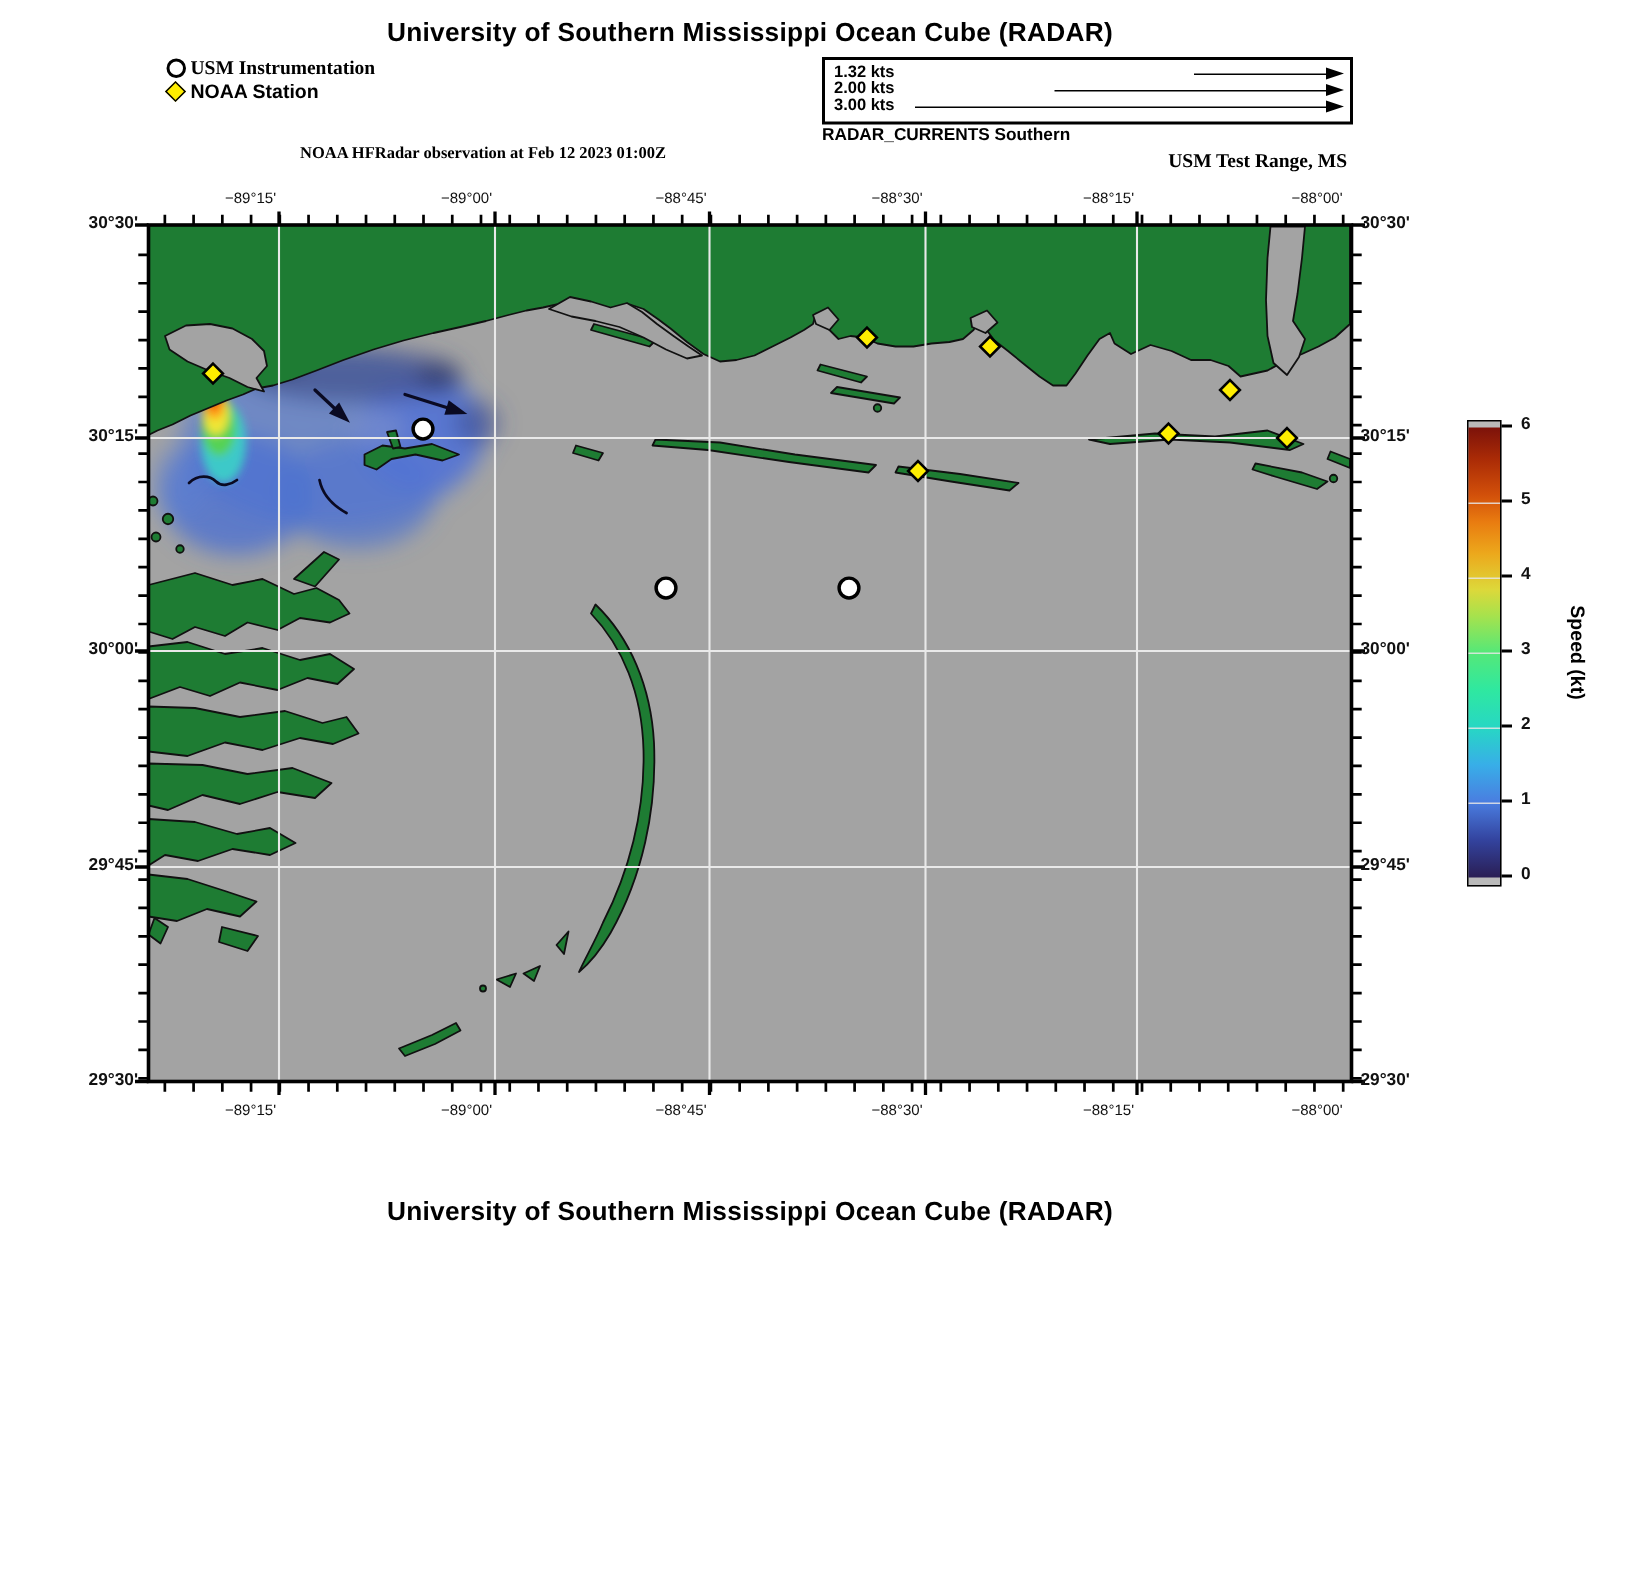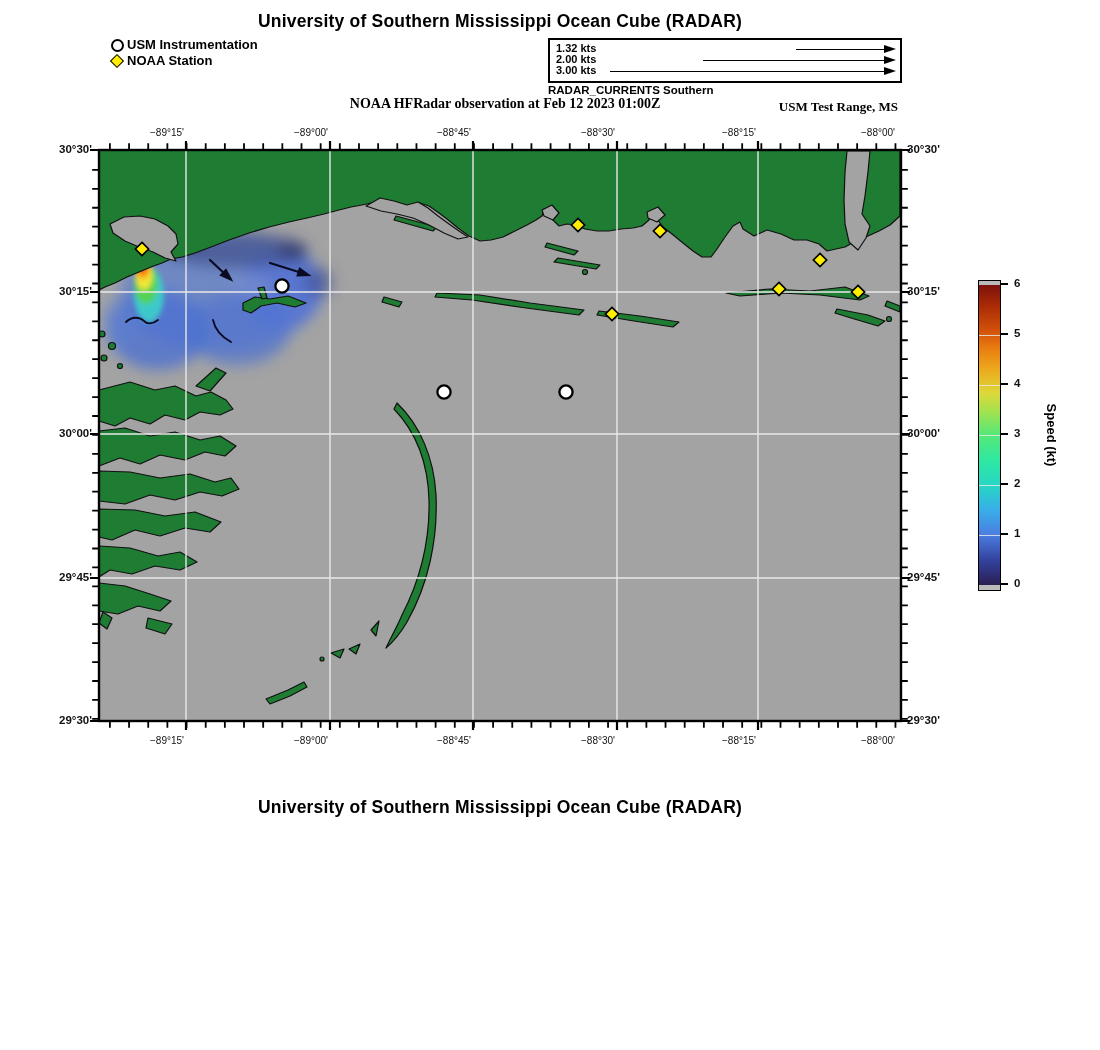--- a/index.html
+++ b/index.html
@@ -15,22 +15,22 @@
               border-radius:50%;background:#fff;box-sizing:border-box;}
   .leg-diamond{left:112px;top:55.5px;width:10px;height:10px;background:#ffee00;
                border:1.7px solid #000;box-sizing:border-box;transform:rotate(45deg);}
   .vecbox{left:548px;top:38px;width:350px;height:41px;border:2.5px solid #000;
           background:#fff;box-sizing:content-box;}
   .vec-label{position:absolute;left:6px;font-size:11px;font-weight:bold;line-height:11px;}
   .vec-line{position:absolute;height:0;border-top:1.7px solid #000;}
   .vec-head{position:absolute;width:0;height:0;border-left:12px solid #000;
             border-top:4.8px solid transparent;border-bottom:4.8px solid transparent;}
   .vec-caption{left:548px;top:84px;font-size:11.5px;font-weight:bold;}
-  .subtitle{left:200px;top:96px;width:610px;text-align:center;
-            font-family:"Liberation Serif",serif;font-size:14px;font-weight:bold;}
+  .subtitle{left:200px;top:96px;width:610px;
+            font-family:"Liberation Serif",serif;font-size:11px;font-weight:bold;}
   .range-label{left:700px;top:99px;width:198px;text-align:right;
             font-family:"Liberation Serif",serif;font-size:13px;font-weight:bold;}
   .xlab{width:72px;margin-left:-36px;font-size:10px;font-weight:400;color:#111;}
   .ylab-l{left:34px;width:58px;text-align:right;font-size:11.5px;font-weight:600;color:#111;}
   .ylab-r{left:907px;width:58px;text-align:left;font-size:11.5px;font-weight:600;color:#111;}
   .cbar-wrap{left:977.5px;top:279.5px;width:21px;height:309px;border:1.6px solid #000;
              box-sizing:content-box;background:#bababa;}
   .cbar-grad{position:absolute;left:0;top:4.5px;width:21px;height:300px;
      background:linear-gradient(to top,
        #2a1e54 0%, #33439e 8.3%, #4a7de0 16.7%, #38aee8 25%, #27d7c4 33.3%,
@@ -44,21 +44,21 @@
   svg{display:block;}
 </style>
 </head>
 <body>
 
 <div class="stage">
 
   <div class="abs title">University of Southern Mississippi Ocean Cube (RADAR)</div>
 
   <div class="abs leg-circle"></div>
-  <div class="abs leg-label" style="left:127px;top:38px;">USM Instrumentation</div>
+  <div class="abs leg-label" style="left:127px;top:38px;font-family:Liberation Serif, serif;">USM Instrumentation</div>
   <div class="abs leg-diamond"></div>
   <div class="abs leg-label" style="left:127px;top:53.5px;">NOAA Station</div>
 
   <div class="abs vecbox">
     <div class="vec-label" style="top:3px;">1.32 kts</div>
     <div class="vec-label" style="top:14px;text-align:right;">2.00 kts</div>
     <div class="vec-label" style="top:25px;">3.00 kts</div>
     <div class="vec-line" style="top:9px;left:246px;width:89px;"></div>
     <div class="vec-line" style="top:20px;left:153px;width:182px;"></div>
     <div class="vec-line" style="top:31px;left:60px;width:275px;"></div>

